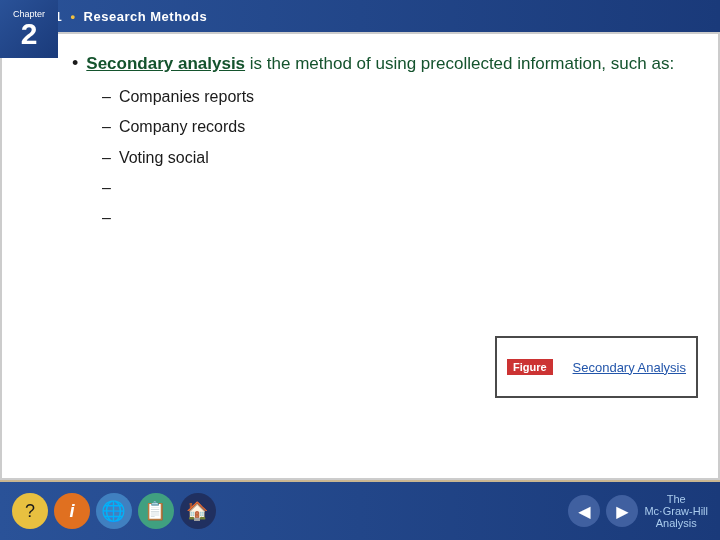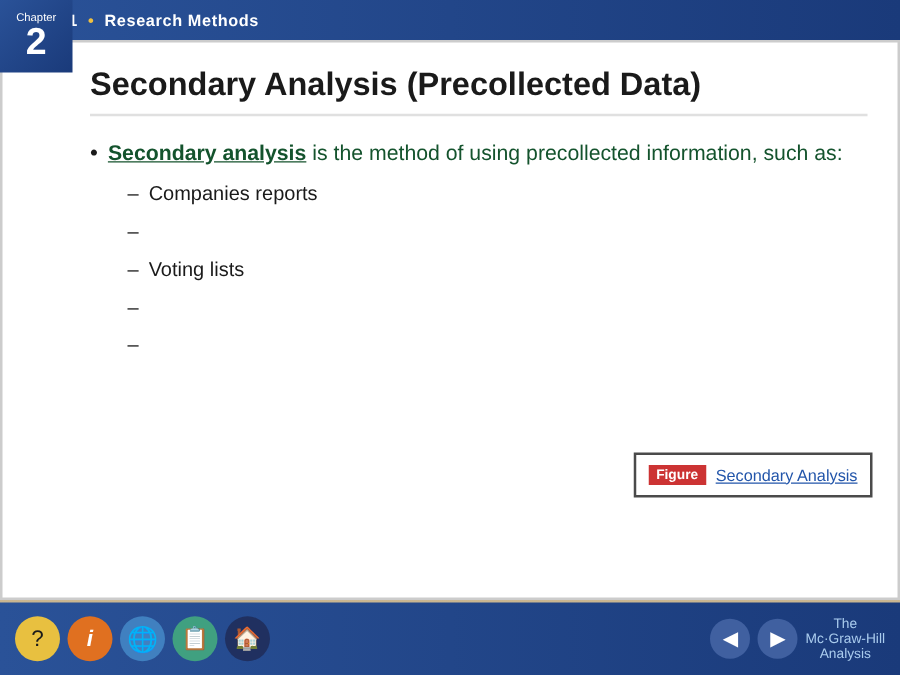--- a/index.html
+++ b/index.html
@@ -142,22 +142,22 @@
 
     
     .figure-box {
       position: absolute;
       bottom: 80px;
       right: 20px;
       background: white;
       border: 2px solid #4a4a4a;
       display: flex;
       align-items: center;
-      padding: 8px 10px;
-      gap: 8px;
+      padding: 21px 10px;
+      gap: 20px;
       z-index: 5;
     }
 
     .figure-label {
       background: #cc3333;
       color: white;
       font-size: 11px;
       font-weight: bold;
       padding: 2px 6px;
     }
@@ -262,41 +262,41 @@
       <span>Research Methods</span>
     </span>
   </div>
 
   <div class="chapter-badge">
     <span class="chapter-text">Chapter</span>
     <span class="chapter-number">2</span>
   </div>
 
   <div class="content-area">
-    <div class="slide-title">Secondary Analysis (Precollected Data)</div>
 
     <div class="bullet-main">
       <span class="bullet-dot">•</span>
       <span class="bullet-text">
         <span class="underline">Secondary analysis</span>
         <span> <span>is the method of using precollected information, such as:</span></span>
       </span>
     </div>
 
     <div class="sub-items">
       <div class="sub-item">
         <span class="sub-dash">–</span>
         <span>Companies reports</span>
       </div>
       <div class="sub-item">
         <span class="sub-dash">–</span>
-      </div>
-      <div class="sub-item">
-        <span class="sub-dash">–</span>
-        <span>Voting lists</span>
+        <span>Company records</span>
+      </div>
+      <div class="sub-item">
+        <span class="sub-dash">–</span>
+        <span>Voting social</span>
       </div>
       <div class="sub-item">
         <span class="sub-dash">–</span>
       </div>
       <div class="sub-item">
         <span class="sub-dash">–</span>
       </div>
     </div>
 
     <div class="figure-box">

